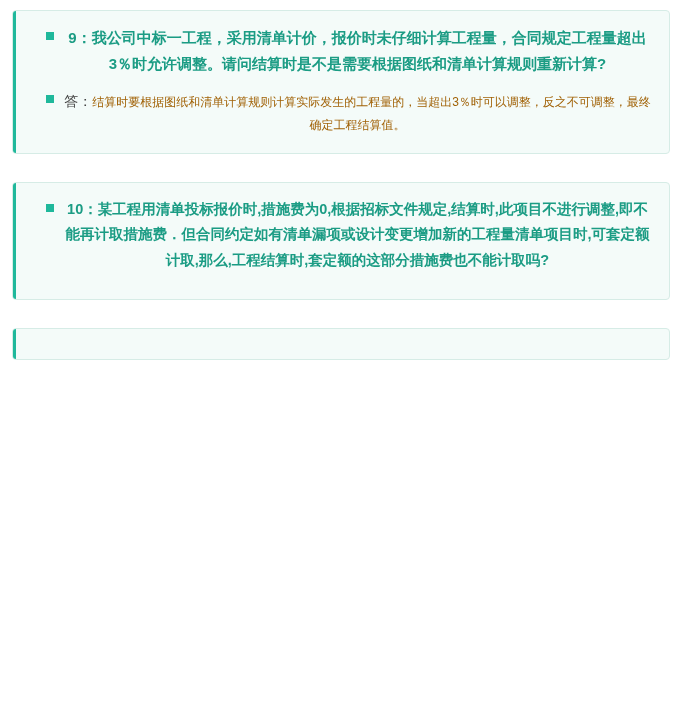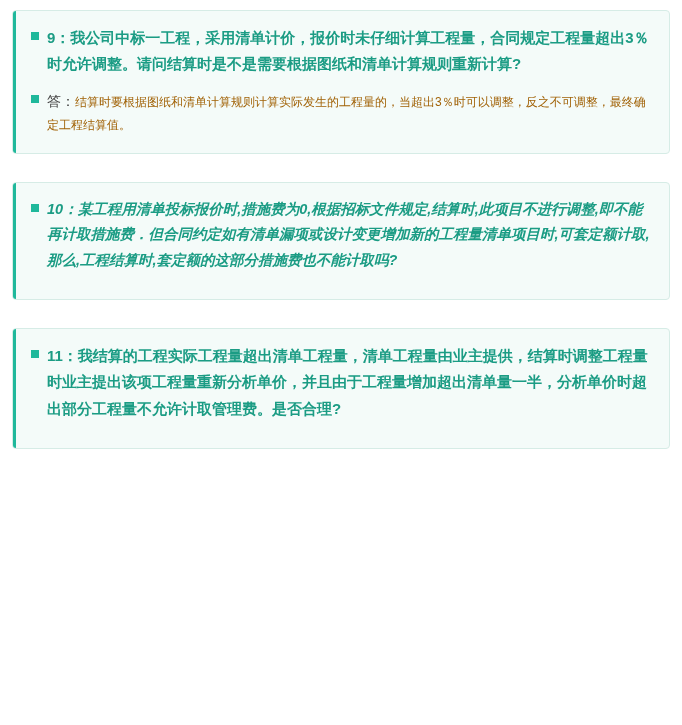--- a/index.html
+++ b/index.html
@@ -17,21 +17,22 @@
     box-sizing: border-box;
     padding: 0 0 8px 0;
   }
   .qa-card {
     position: relative;
     box-sizing: border-box;
     margin: 0 12px 28px 12px;
     background: #f4fbf9;
     border: 1px solid #d6ece6;
     border-radius: 4px;
-    padding: 14px 16px 16px 16px;
+    padding: 14px 16px 16px 31px;
+    text-align: center;
   }
   .qa-card::before {
     content: "";
     position: absolute;
     left: 0;
     top: 0;
     bottom: 0;
     width: 3px;
     background: #1fb89b;
     border-radius: 4px 0 0 4px;
@@ -77,21 +78,20 @@
     font-size: 14px;
     line-height: 1.9;
   }
   .a-text {
     color: #a16207;
     font-size: 12px;
     line-height: 1.9;
   }
   .card-2 .q-text, .card-2 .q-num {
     font-size: 14.5px;
-    font-style: italic;
   }
   .spacer-top {
     height: 10px;
   }
 </style>
 </head>
 <body>
 
 <div class="page">
 
@@ -115,21 +115,15 @@
   <div class="qa-card card-2">
     <div class="q-row">
       <span class="bullet"></span>
       <div class="q-body">
         <span class="q-num">10：</span><span class="q-text">某工程用清单投标报价时,措施费为0,根据招标文件规定,结算时,此项目不进行调整,即不能再计取措施费．但合同约定如有清单漏项或设计变更增加新的工程量清单项目时,可套定额计取,那么,工程结算时,套定额的这部分措施费也不能计取吗?</span>
       </div>
     </div>
   </div>
 
   <div class="qa-card card-3">
-    <div class="q-row">
-      <span class="bullet"></span>
-      <div class="q-body">
-        <span class="q-num">11：</span><span class="q-text">我结算的工程实际工程量超出清单工程量，清单工程量由业主提供，结算时调整工程量时业主提出该项工程量重新分析单价，并且由于工程量增加超出清单量一半，分析单价时超出部分工程量不允许计取管理费。是否合理?</span>
-      </div>
-    </div>
   </div>
 
 </div>
 
 </body></html>

